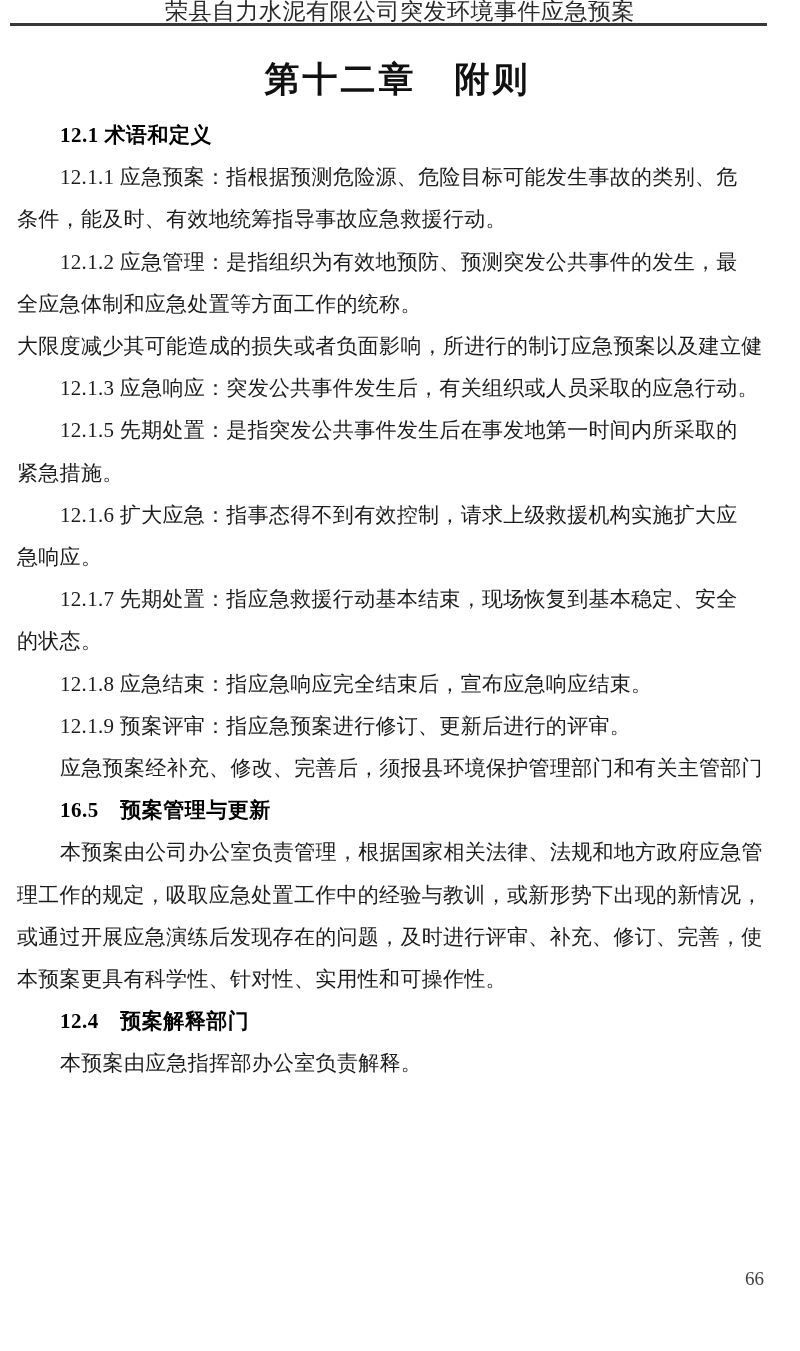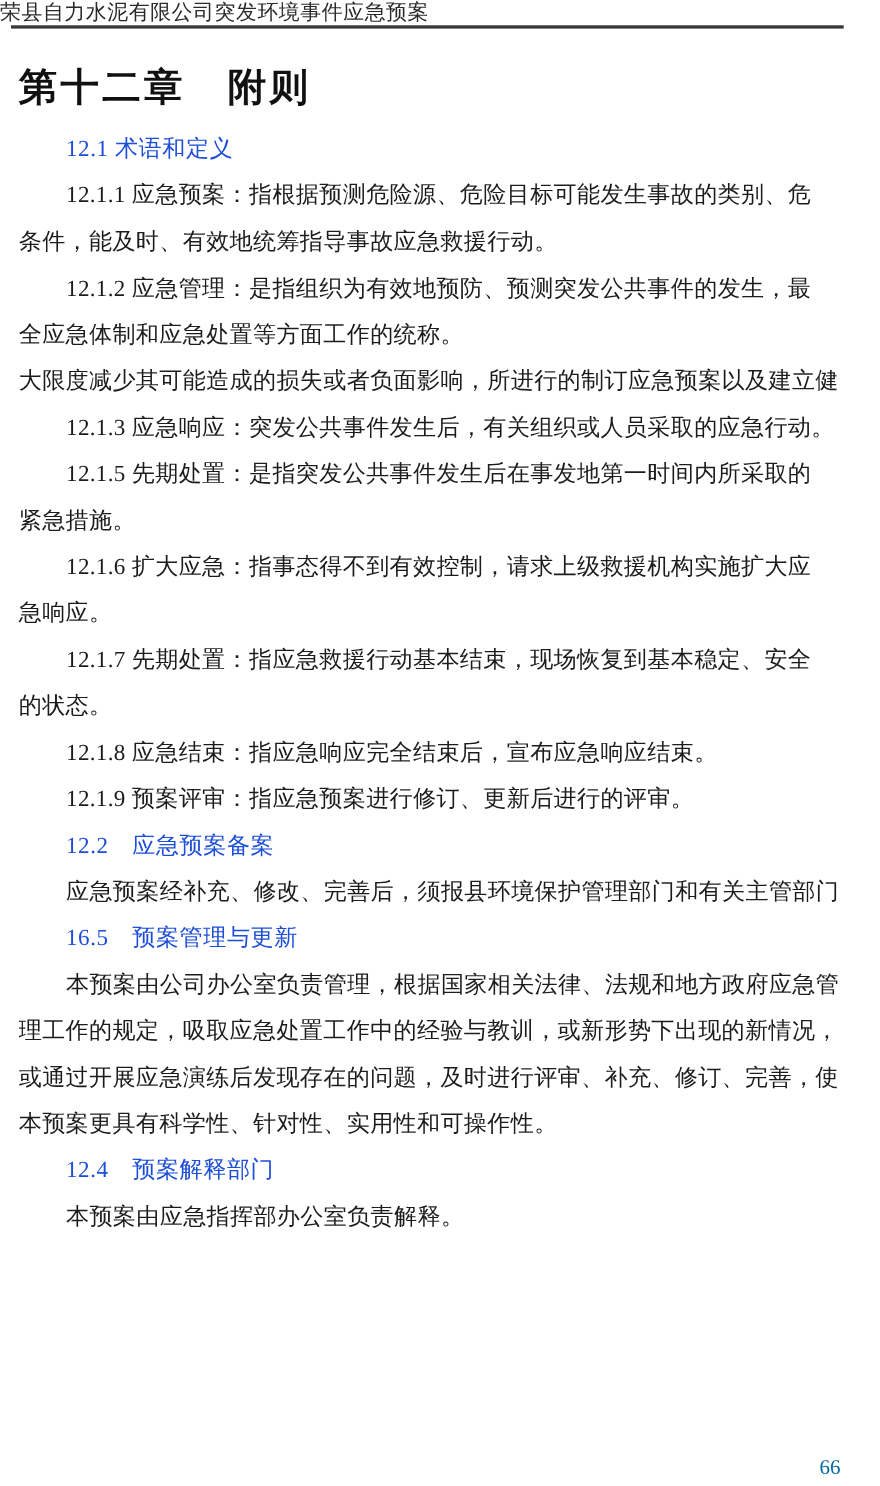--- a/index.html
+++ b/index.html
@@ -7,55 +7,55 @@
     position:relative;
     width:800px;height:1351px;
     background:#ffffff;
     margin:0 auto;
     font-family:"Liberation Serif","DejaVu Serif",serif;
     color:#1c1c1c;
     overflow:hidden;
   }
   .page-header{
     position:absolute;top:0;left:0;right:0;
-    text-align:left;
-    font-size:19px;line-height:24px;
+    text-align:center;
+    font-size:23px;line-height:24px;
     color:#2a2a2a;
     letter-spacing:0.5px;
   }
   .header-rule{
     position:absolute;top:23px;left:10px;right:33px;
     border-top:3px solid #383838;
     height:0;
   }
   .doc{
     position:absolute;top:48px;left:17px;right:22px;
   }
   .chapter-title{
-    text-align:left;
+    text-align:center;
     font-size:35px;
     font-weight:bold;
     line-height:48px;
     letter-spacing:3px;
     margin:8px 0 10px 0;
     color:#111;
   }
   .line{
     font-size:21px;
     line-height:42.2px;
     white-space:nowrap;
     letter-spacing:0.3px;
   }
   .indent{padding-left:43px;}
-  .heading{font-weight:normal;color:#1d4ed8;letter-spacing:0.5px;}
+  .heading{font-weight:bold;color:#000000;letter-spacing:0.5px;}
   .page-number{
     position:absolute;
-    top:1324px;right:36px;
+    top:1268px;right:36px;
     font-size:19px;
-    color:#0369a1;
+    color:#404040;
     text-align:center;
   }
 </style>
 </head>
 <body>
 
 <div class="page">
 
   <div class="page-header">荣县自力水泥有限公司突发环境事件应急预案</div>
   <div class="header-rule"></div>
@@ -98,21 +98,20 @@
     </div>
 
     <div>
       <div class="line indent">12.1.8 应急结束：指应急响应完全结束后，宣布应急响应结束。</div>
     </div>
 
     <div>
       <div class="line indent">12.1.9 预案评审：指应急预案进行修订、更新后进行的评审。</div>
     </div>
 
-    <div class="line heading indent">12.2　应急预案备案</div>
 
     <div>
       <div class="line indent">应急预案经补充、修改、完善后，须报县环境保护管理部门和有关主管部门</div>
     </div>
 
     <div class="line heading indent">16.5　预案管理与更新</div>
 
     <div>
       <div class="line indent">本预案由公司办公室负责管理，根据国家相关法律、法规和地方政府应急管</div>
       <div class="line">理工作的规定，吸取应急处置工作中的经验与教训，或新形势下出现的新情况，</div>

